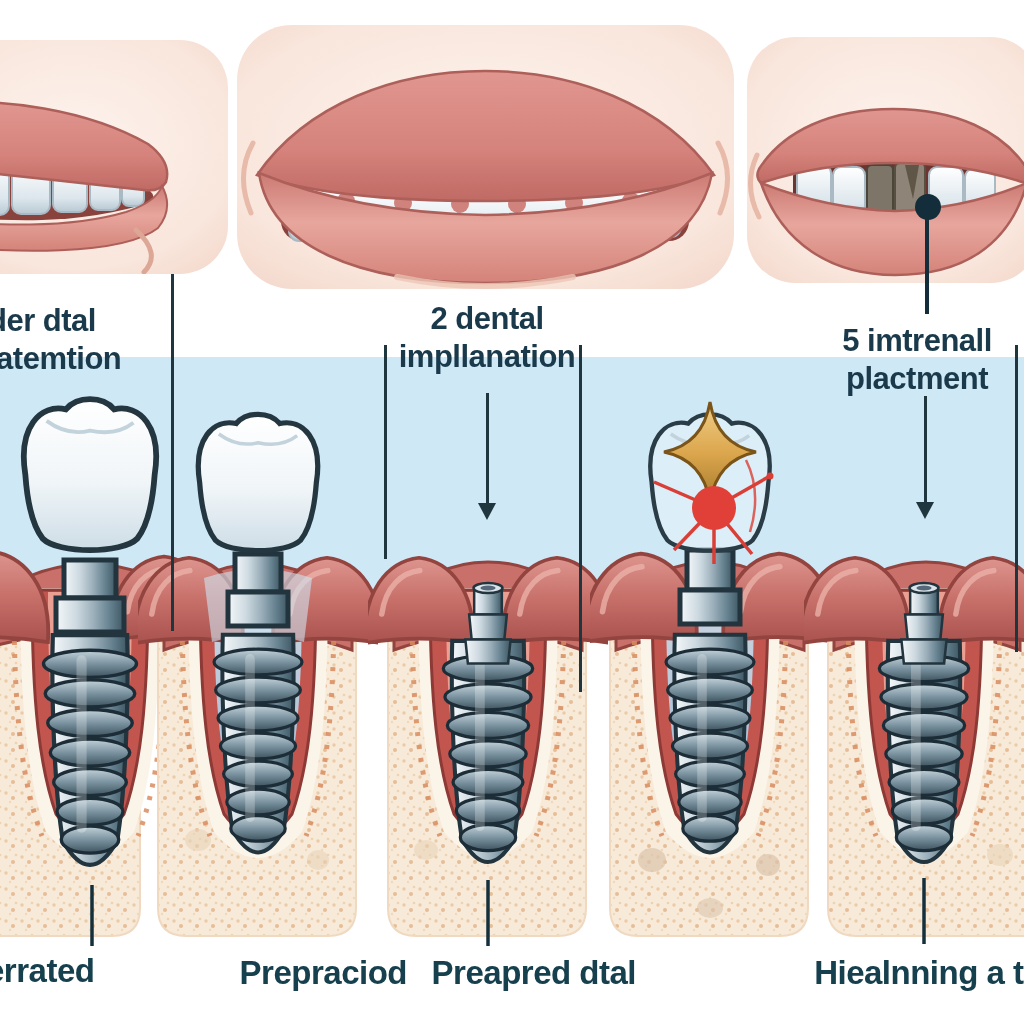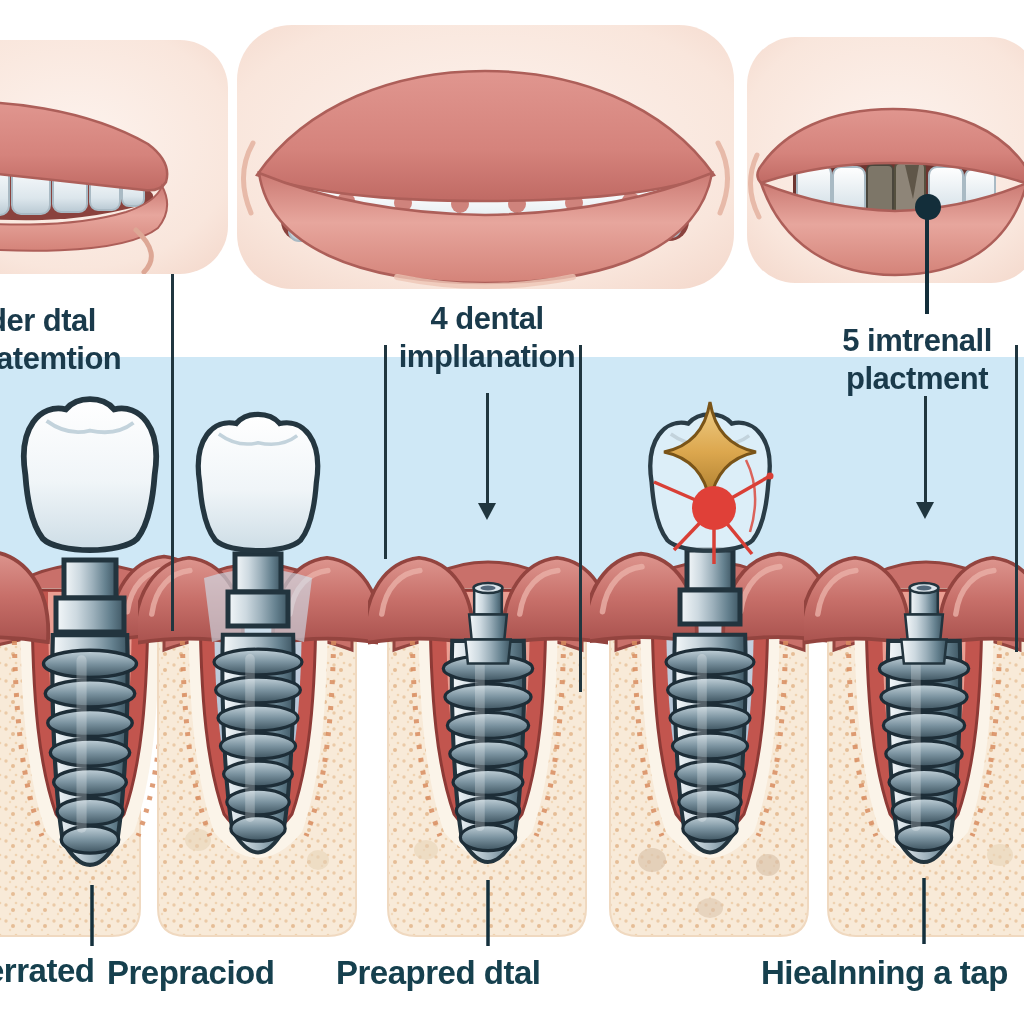--- a/index.html
+++ b/index.html
@@ -14,21 +14,21 @@
   .marker{z-index:3;background:#20363f;}
   .vline{width:2.5px;}
   .arrow-head-up{width:0;height:0;border-left:9px solid transparent;border-right:9px solid transparent;border-bottom:17px solid #20363f;background:none;}
   .arrow-head-down{width:0;height:0;border-left:9px solid transparent;border-right:9px solid transparent;border-top:17px solid #20363f;background:none;}
   .step-label{
     z-index:6;color:#1a3a4b;font-weight:700;font-size:31px;line-height:1.22;
     letter-spacing:-0.5px;white-space:pre-line;text-align:center;
   }
   .caption{
     z-index:6;color:#16404e;font-weight:700;font-size:33px;letter-spacing:-0.5px;
-    text-align:left;white-space:nowrap;
+    text-align:right;white-space:nowrap;
   }
   #stem-line{z-index:5;background:#132e3a;width:3.5px;}
   svg{display:block;}
 </style>
 </head>
 <body>
 
 <div id="canvas">
 
   <svg width="0" height="0" aria-hidden="true">
@@ -294,21 +294,21 @@
   <div class="abs marker vline" style="left:486px;top:393px;height:112px"></div>
   <div class="abs marker arrow-head-down" style="left:478px;top:503px"></div>
 
   <div class="abs marker vline" style="left:924px;top:396px;height:108px"></div>
   <div class="abs marker arrow-head-down" style="left:916px;top:502px"></div>
 
   <div id="stem-line" class="abs" style="left:925px;top:218px;height:96px"></div>
 
   <div class="abs step-label" style="left:-12px;top:302px;width:240px;text-align:left">der dtal
 latemtion</div>
-  <div class="abs step-label" style="left:327px;top:300px;width:320px">4 dental
+  <div class="abs step-label" style="left:327px;top:300px;width:320px">2 dental
 impllanation</div>
   <div class="abs step-label" style="left:757px;top:322px;width:320px">5 imtrenall
 plactment</div>
 
   <div class="abs caption" style="left:-14px;top:952px;width:140px;text-align:left">errated</div>
   <div class="abs caption" style="left:107px;top:954px;width:300px">Prepraciod</div>
   <div class="abs caption" style="left:336px;top:954px;width:300px">Preapred dtal</div>
   <div class="abs caption" style="left:761px;top:954px;width:300px">Hiealnning a tap</div>
 
 </div>

